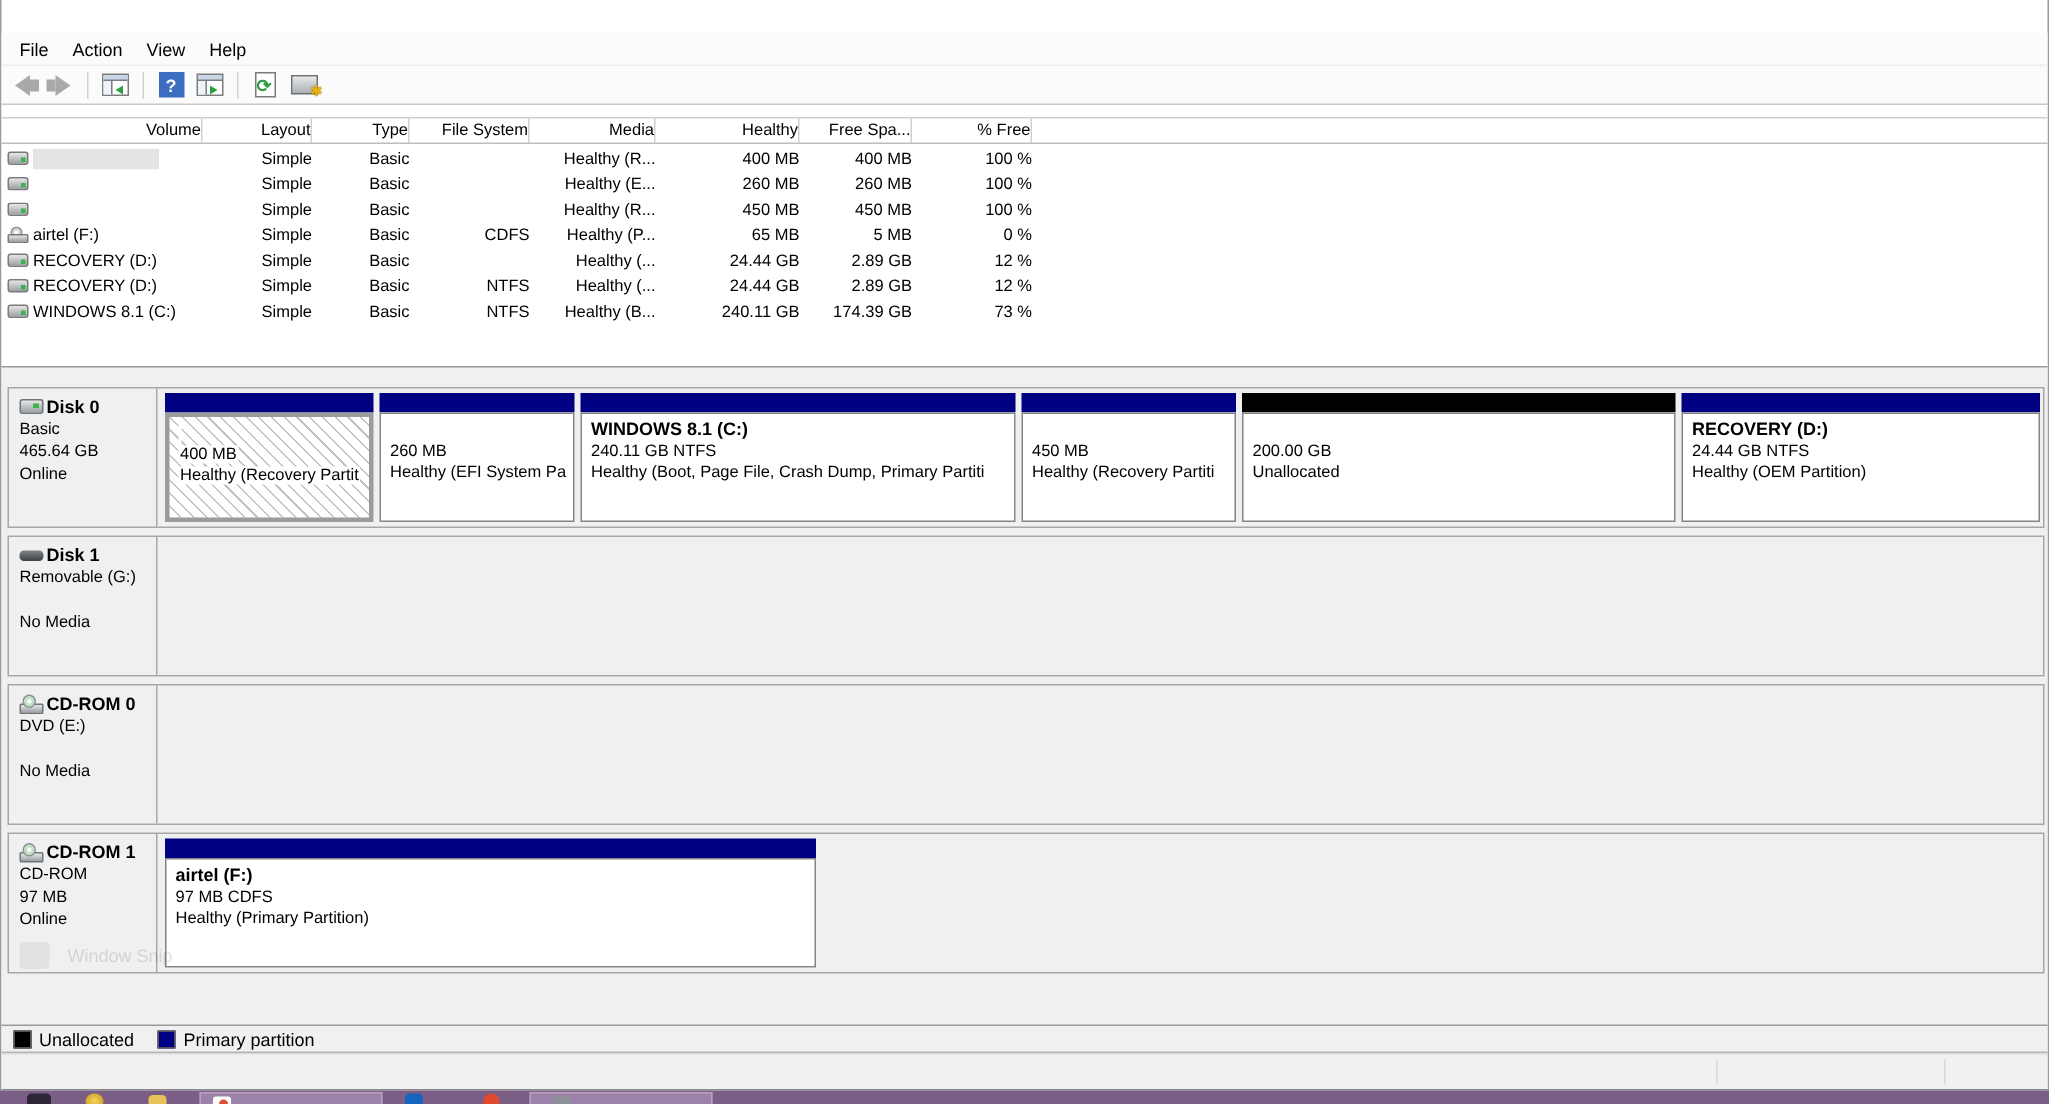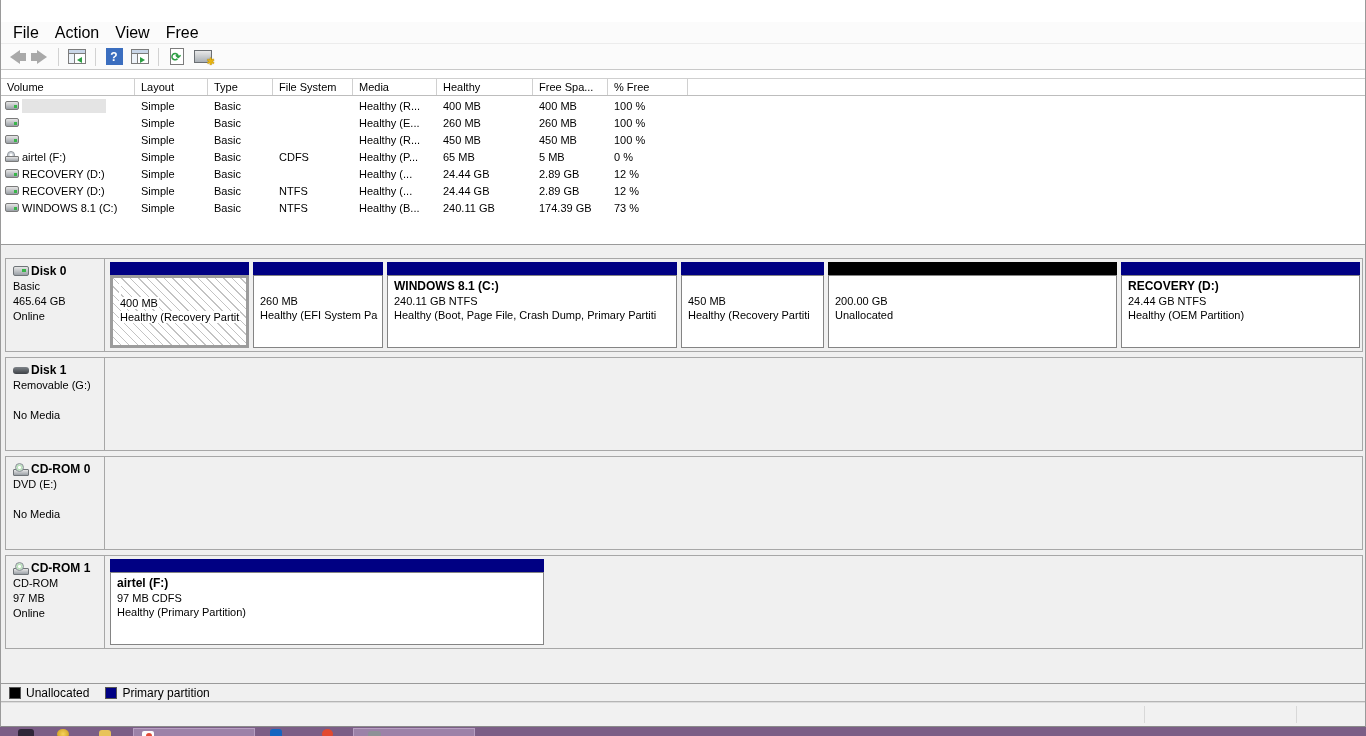--- a/index.html
+++ b/index.html
@@ -14,21 +14,21 @@
   .app-icon:before { content:""; position:absolute; right:2px; top:2px; width:4px; height:3px; background:#39b54a; }
   .app-icon:after { content:""; position:absolute; left:2px; bottom:2px; width:6px; height:3px; background:#b03a3a; }
   #win-controls { position:absolute; right:0; top:0; height:22px; display:flex; z-index:3; }
   .wc-btn { width:28px; height:22px; display:flex; align-items:center; justify-content:center; }
   #close-btn { width:47px; background:#b9b9b9; color:#fff; font-size:12px; }
   .min-glyph { width:10px; height:2px; background:#222; }
   .restore-glyph { width:9px; height:8px; border:1px solid #222; position:relative; background:#e9e9e9; }
   .restore-glyph:before { content:""; position:absolute; left:2px; top:-4px; width:9px; height:8px; border:1px solid #222; border-bottom:none; border-left:none; }
 
   #menubar { position:absolute; top:22px; left:0; right:0; height:22px; background:#fbfbfb; display:flex; align-items:center; border-bottom:1px solid #ececec; }
-  .menu-item { padding:0 8px; font-size:16px; height:100%; display:flex; align-items:center; }
+  .menu-item { padding:0 8px; font-size:12px; height:100%; display:flex; align-items:center; }
   .menu-item:first-child { padding-left:12px; }
 
   #toolbar { position:absolute; top:44px; left:0; right:0; height:26px; background:#fbfbfb; display:flex; align-items:center; border-bottom:1px solid #c9c9c9; }
   .tb-sep { width:1px; height:18px; background:#d2d2d2; margin:0 5px; }
   .tb-btn { width:26px; height:22px; display:flex; align-items:center; justify-content:center; position:relative; }
   .arrow { width:0; height:0; border-top:7px solid transparent; border-bottom:7px solid transparent; position:relative; }
   .arrow-left { border-right:10px solid #a9a9a9; margin-right:-2px; }
   .arrow-left:after { content:""; position:absolute; left:10px; top:-4px; width:6px; height:8px; background:#a9a9a9; }
   .arrow-right { border-left:10px solid #a9a9a9; margin-left:4px; }
   .arrow-right:before { content:""; position:absolute; right:10px; top:-4px; width:6px; height:8px; background:#a9a9a9; }
@@ -37,21 +37,21 @@
   .win-glyph .col { position:absolute; left:0; top:4px; bottom:0; width:6px; border-right:1px solid #7c7c7c; background:#eef3f9; }
   .win-glyph .tri-l { position:absolute; right:3px; top:7px; width:0; height:0; border-top:3px solid transparent; border-bottom:3px solid transparent; border-right:5px solid #2e9e44; }
   .win-glyph .tri-r { position:absolute; right:3px; top:7px; width:0; height:0; border-top:3px solid transparent; border-bottom:3px solid transparent; border-left:5px solid #2e9e44; }
   .help-glyph { width:17px; height:17px; background:#3b6ebf; color:#fff; font-weight:bold; font-size:12px; display:flex; align-items:center; justify-content:center; }
   .page-glyph { width:14px; height:17px; border:1px solid #7c7c7c; background:#fff; position:relative; }
   .page-glyph span { position:absolute; left:0px; top:1px; color:#2e9e44; font-size:12px; font-weight:bold; }
   .rescan-glyph { width:18px; height:13px; border:1px solid #6b6f73; background:linear-gradient(#e8e8e8,#aab0b6); position:relative; }
   .rescan-glyph:after { content:"✱"; position:absolute; right:-4px; bottom:-5px; color:#e8b410; font-size:10px; text-shadow:0 0 1px #7c5c00; }
 
   
-  #listpane { position:absolute; top:70px; left:0; right:0; height:174px; background:#fff; }
+  #listpane { position:absolute; top:70px; left:0; right:0; height:174px; background:#fff;text-align:right; }
   #vol-header { position:absolute; top:8px; left:0; right:0; height:18px; display:flex; border-top:1px solid #cfcfcf; border-bottom:1px solid #bdbdbd; }
   .hcell { border-right:1px solid #d0d0d0; padding:2px 0 0 6px; font-size:11px; white-space:nowrap; overflow:hidden; }
   #vol-rows { position:absolute; top:27px; left:0; right:0; }
   .vrow { display:flex; height:17px; align-items:center; }
   .vcell { padding-left:6px; white-space:nowrap; overflow:hidden; flex:none; }
   .vol-cell { display:flex; align-items:center; gap:3px; padding-left:4px; }
   .ic-vol-drive { width:14px; height:9px; flex:none; background:linear-gradient(#e6e6e6,#9aa0a6); border:1px solid #7a7a7a; border-radius:2px; position:relative; }
   .ic-vol-drive:after { content:""; position:absolute; right:1px; bottom:1px; width:3px; height:3px; background:#39b54a; }
   .ic-vol-cd { width:14px; height:11px; flex:none; position:relative; }
   .ic-vol-cd .base { position:absolute; left:0; bottom:0; width:14px; height:6px; background:linear-gradient(#e6e6e6,#9aa0a6); border:1px solid #7a7a7a; border-radius:1px; }
@@ -100,21 +100,21 @@
 </head>
 <body>
 
 <div id="window">
 
 
   <div id="menubar">
     <div class="menu-item">File</div>
     <div class="menu-item">Action</div>
     <div class="menu-item">View</div>
-    <div class="menu-item">Free</div>
+    <div class="menu-item">Help</div>
   </div>
 
   <div id="toolbar">
     <div class="tb-btn">
         <div class="arrow arrow-left"></div>
       </div>
     <div class="tb-btn">
         <div class="arrow arrow-right"></div>
       </div>
     <div class="tb-sep"></div>
@@ -376,20 +376,24 @@
             <div class="pname"><span>airtel  (F:)</span></div>
             <div class="pline"><span>97 MB CDFS</span></div>
             <div class="pline"><span>Healthy (Primary Partition)</span></div>
           </div>
         </div>
       </div>
     </div>
 
   </div>
 
+  <div id="ghost">
+    <div class="gbox"></div>
+    <div class="gtxt">Window Snip</div>
+  </div>
 
   <div id="legendbar">
     <div class="legend-item">
       <span class="legend-swatch" style="background-color: rgb(0, 0, 0);"></span>
       <span>Unallocated</span>
     </div>
     <div class="legend-item">
       <span class="legend-swatch" style="background-color: rgb(0, 0, 131);"></span>
       <span>Primary partition</span>
     </div>

